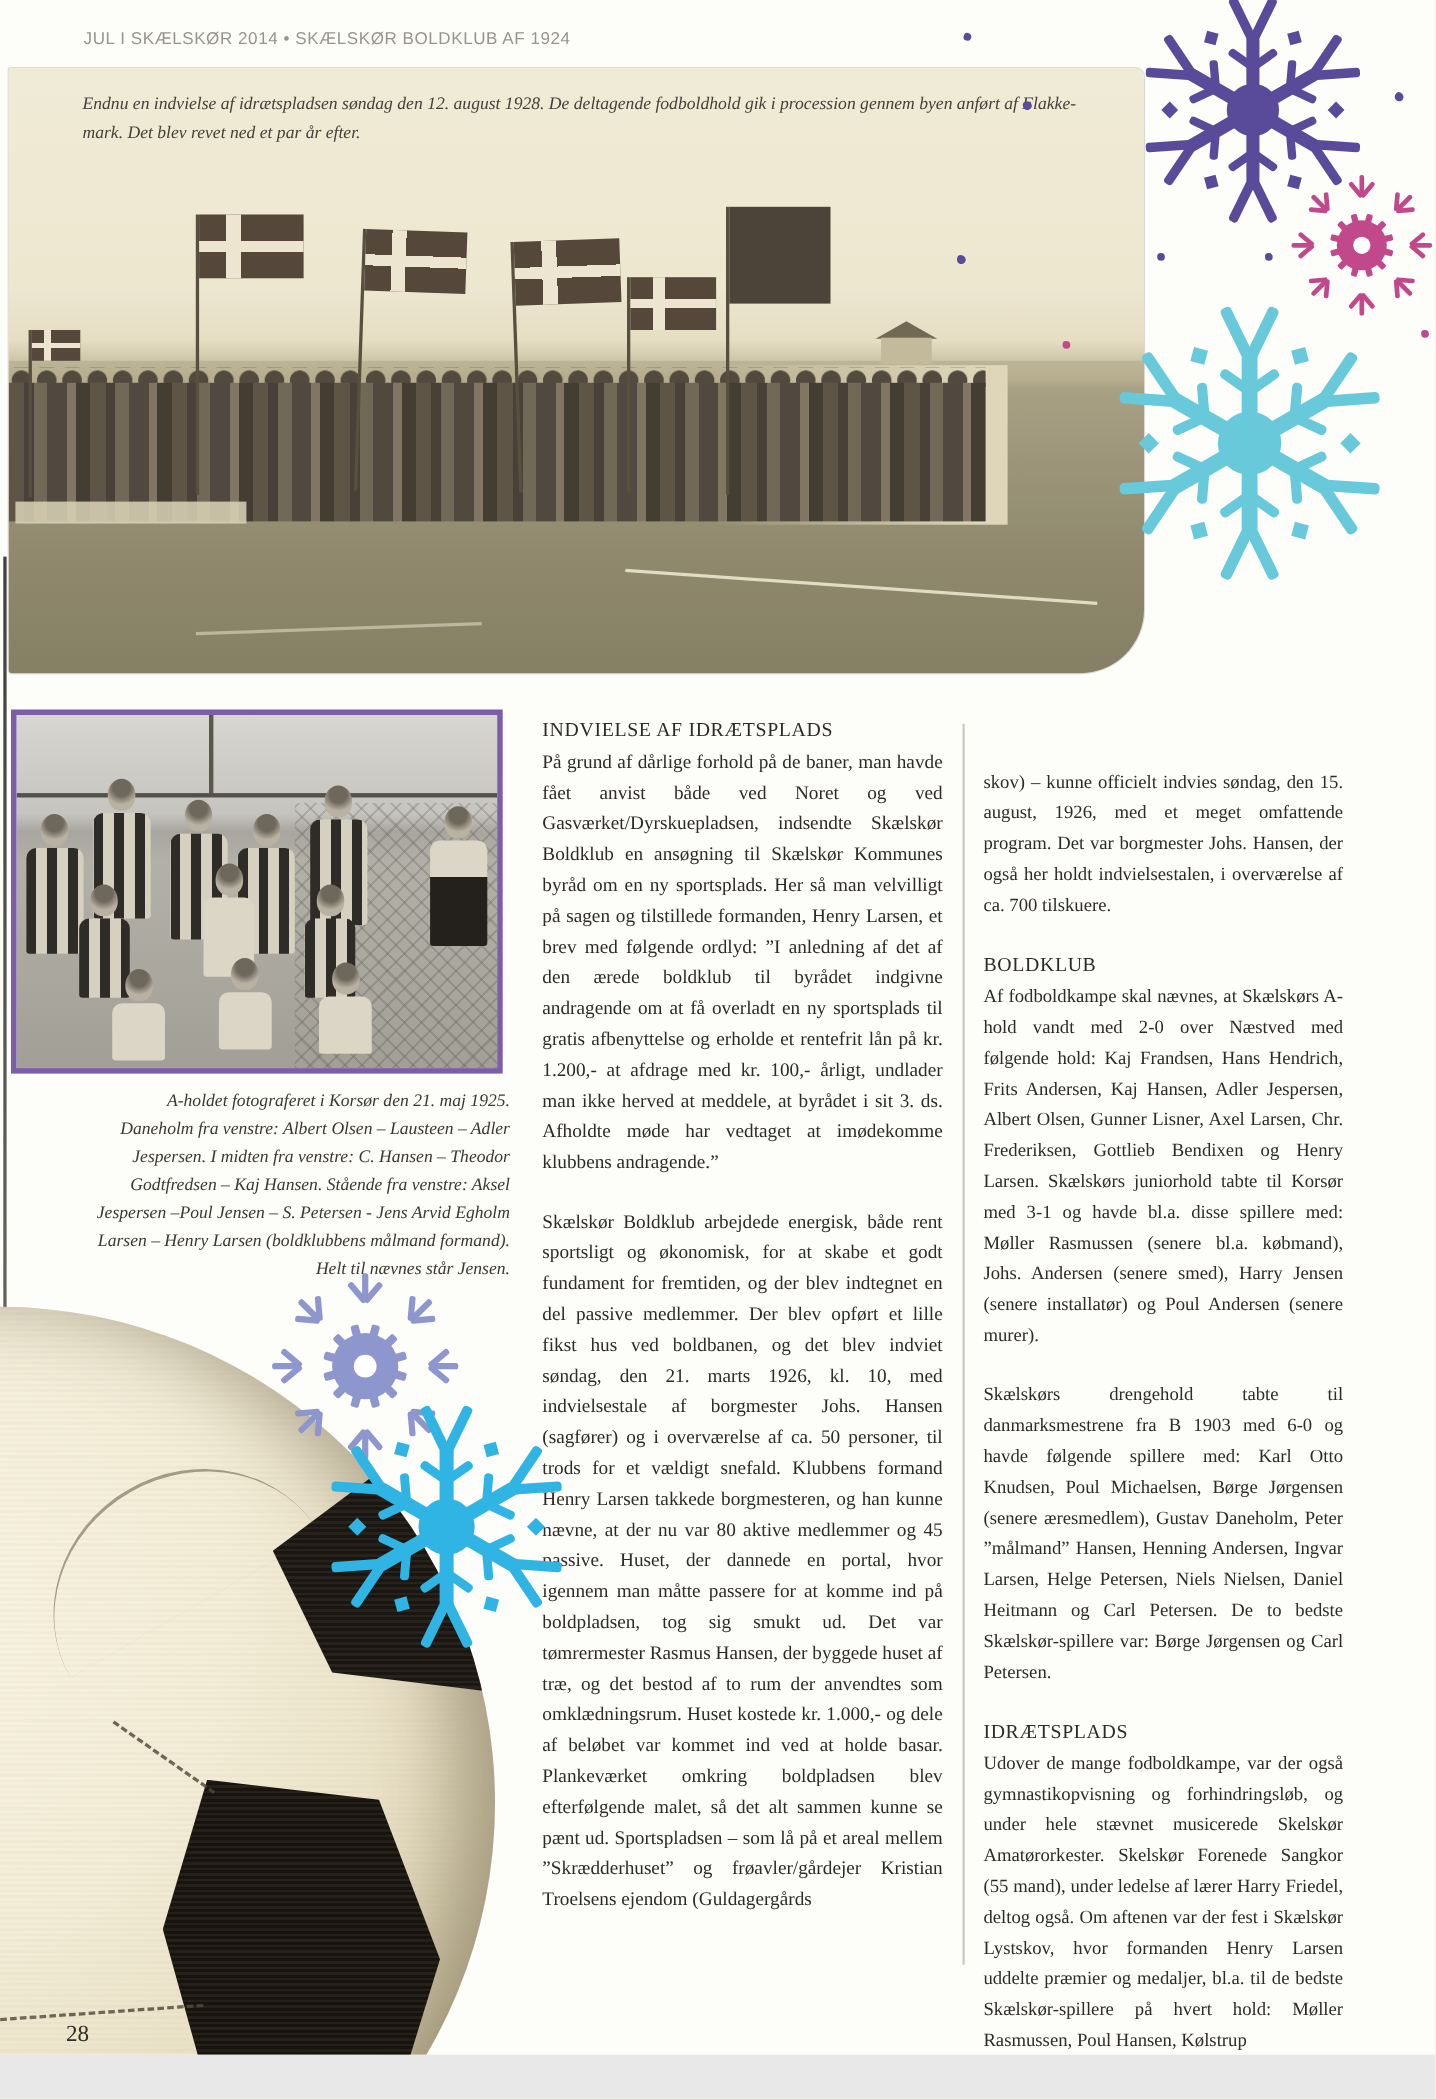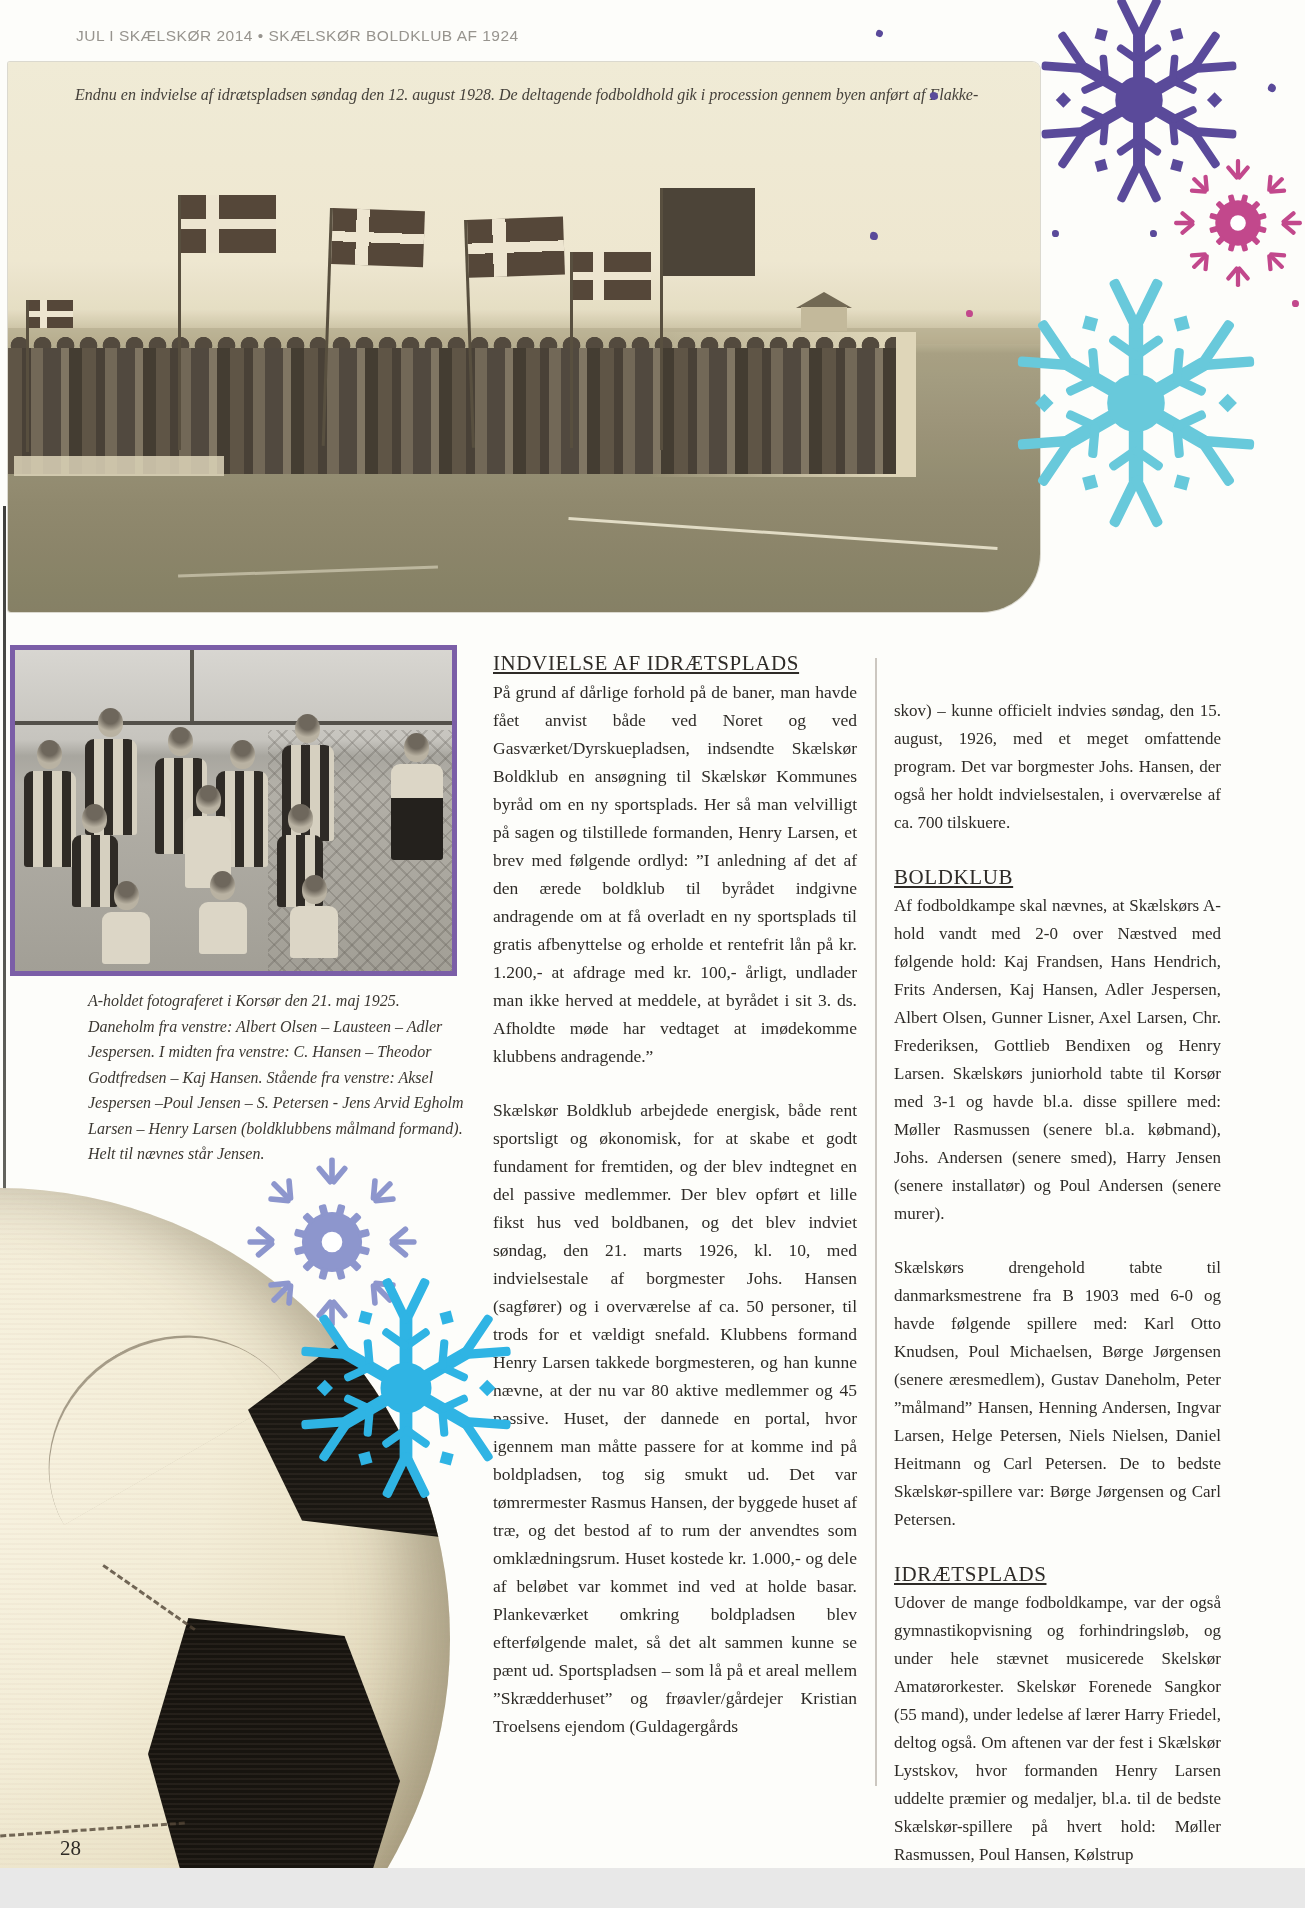--- a/index.html
+++ b/index.html
@@ -65,29 +65,29 @@
   .pl .bd{margin:2px auto 0;border-radius:9px 9px 3px 3px;}
   .striped{background:repeating-linear-gradient(90deg,#2f2b26 0 9px,#d6d0c0 9px 19px);}
   .whiteshirt{background:#dcd6c6;}
   .darksuit{background:#24211d;}
   .bd-tall{width:52px;height:96px;}
   .bd-mid{width:46px;height:72px;}
   .bd-low{width:48px;height:52px;}
 
   .team-cap{position:absolute;left:88px;top:988px;z-index:2;font-style:italic;font-size:16px;
         line-height:25.5px;color:#3b3731;}
-  .team-cap div{white-space:nowrap;}
+  .team-cap div{white-space:nowrap;text-align:right;}
 
   
   .colmain{position:absolute;left:493px;top:649px;width:364px;z-index:2;}
   .colright{position:absolute;left:894px;top:649px;width:327px;z-index:2;margin-top:48px;}
   .colmain p,.colright p{margin:0 0 26px;text-align:justify;hyphens:none;}
   .colmain{font-size:17.5px;line-height:28px;}
   .colright{font-size:17px;line-height:28px;}
-  .sect{letter-spacing:.6px;margin:0 0 1px;font-size:21px;text-decoration:underline;}
+  .sect{letter-spacing:.6px;margin:0 0 1px;font-size:18px;}
   .divider{position:absolute;left:875px;top:658px;width:2px;height:1128px;background:#ccc7c0;z-index:1;}
 
   
   .ball{position:absolute;left:-452px;top:1188px;width:902px;height:902px;border-radius:50%;z-index:3;
         overflow:hidden;
         background:radial-gradient(circle at 38% 30%,#f9f4e3 0%,#f3edd7 38%,#eae2c7 58%,#dbd1b0 74%,
                    #c2b693 85%,#a1987c 94%,#7f785f 100%);
         box-shadow:inset -34px -8px 70px rgba(70,60,40,.38);}
   .ball::after{content:"";position:absolute;inset:0;
         background:repeating-linear-gradient(0deg,rgba(195,165,150,.08) 0 2px,rgba(0,0,0,0) 2px 5px);}
@@ -204,20 +204,21 @@
         <div class="cloth plain" style="width:92px;height:88px"></div>
       </div>
     <div class="flag" style="left:18px;top:238px" data-name="danish-flag-icon">
       <div class="pole" style="height:152px"></div>
         <div class="cloth" style="width:44px;height:28px"></div>
       </div>
 
     <div class="hero-tint" data-name="sepia-tint"></div>
     <div class="hero-caption" data-name="hero-caption">
       <div data-name="hero-caption-line">Endnu en indvielse af idrætspladsen søndag den 12. august 1928. De deltagende fodboldhold gik i procession gennem byen anført af Flakke-</div>
+      <div data-name="hero-caption-line">mark. Det blev revet ned et par år efter.</div>
     </div>
   </div>
 
   <svg class="flake" style="left:1031px;top:-8px" width="216" height="216" viewBox="-100 -100 200 200" data-name="snowflake-purple-icon">
     <use href="#flake1g" fill="#5a4a9a"></use>
     </svg>
   <svg class="flake" style="left:1167px;top:152px" width="142" height="142" viewBox="-100 -100 200 200" data-name="snowflake-magenta-icon">
     <use href="#flake2g" fill="#c2488c"></use>
     </svg>
   <svg class="flake" style="left:1005px;top:272px" width="262" height="262" viewBox="-100 -100 200 200" data-name="snowflake-cyan-icon">

